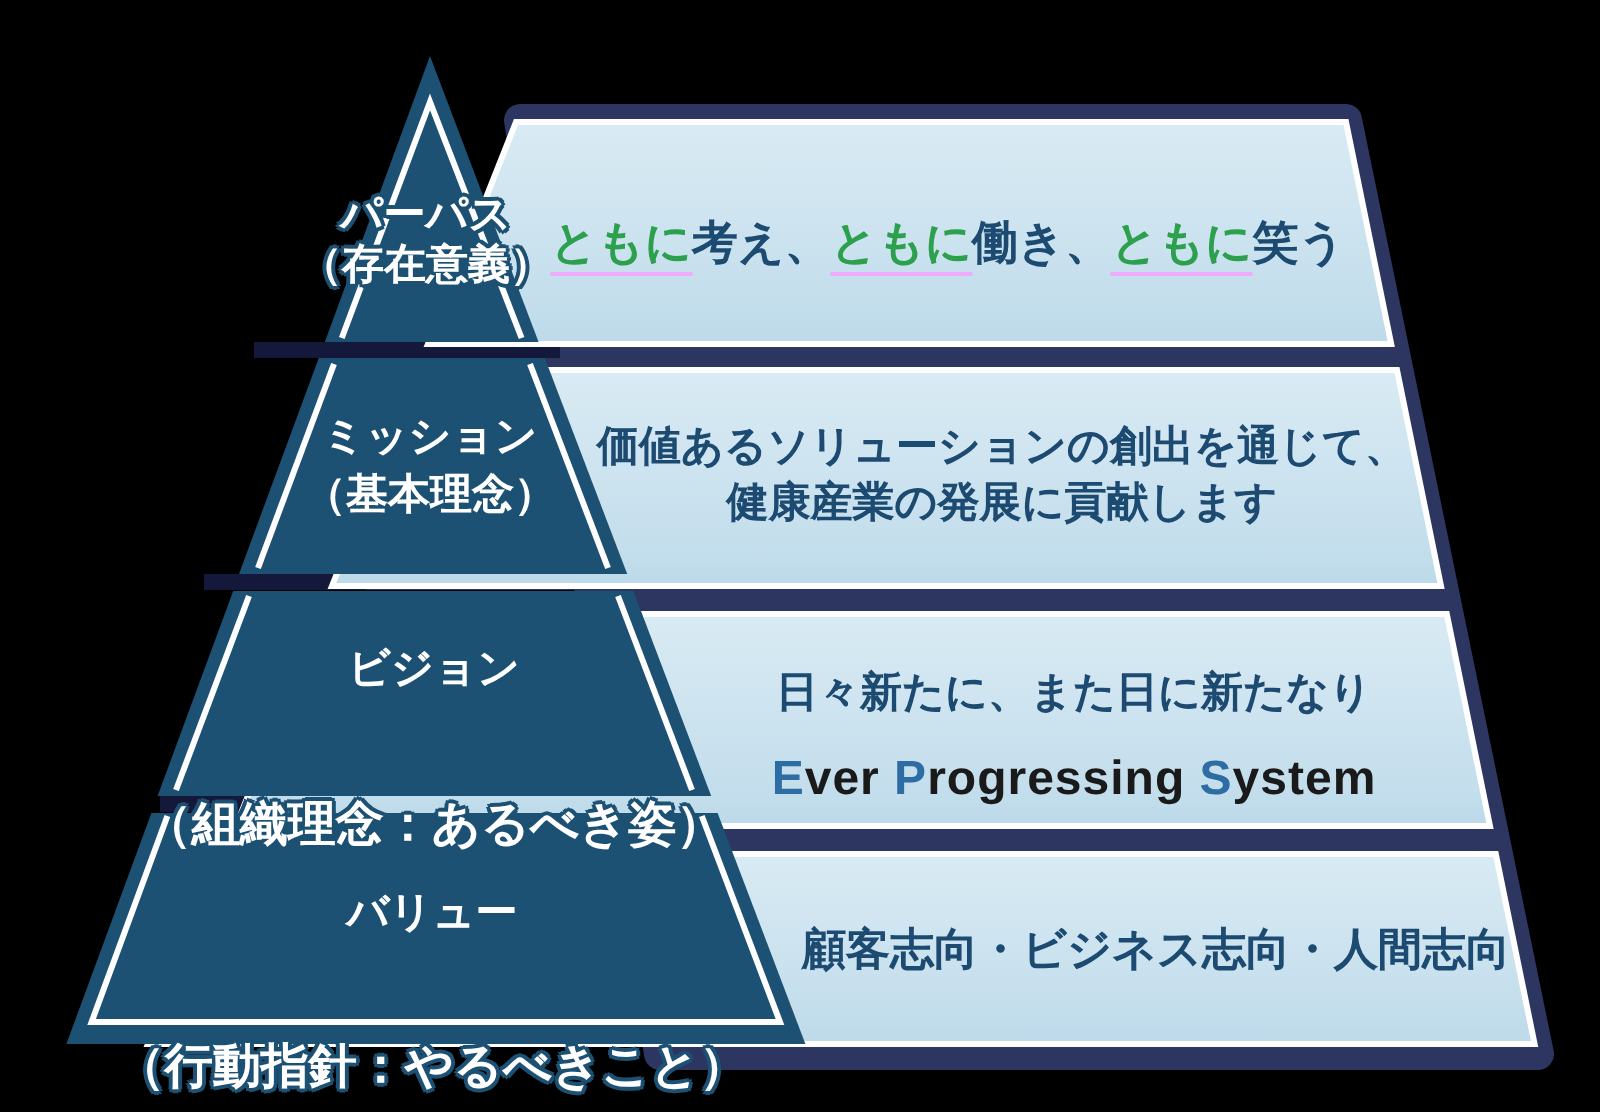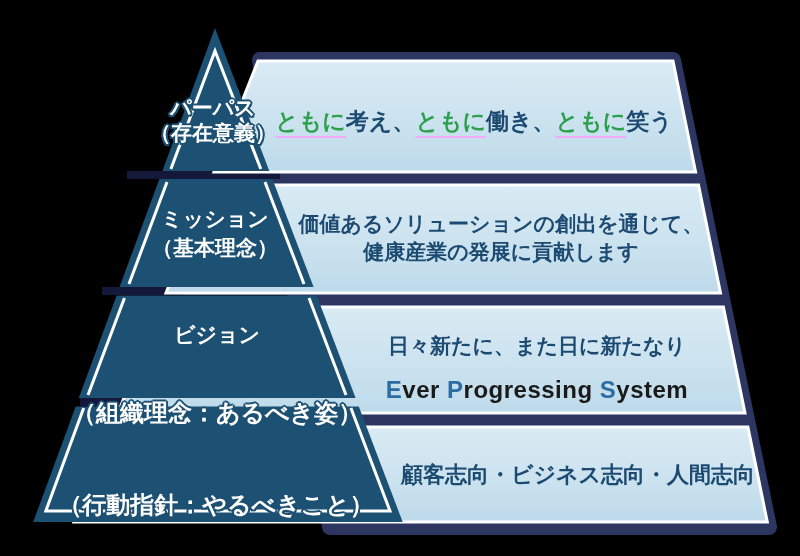--- a/index.html
+++ b/index.html
@@ -79,20 +79,21 @@
   </div>
   <div class="txt pyr-lbl" id="pyr-label-2">
     <div>ミッション</div>
     <div>（基本理念）</div>
   </div>
   <div class="txt pyr-lbl" id="pyr-label-3">
     <div>ビジョン</div>
     <div class="sub-small">（組織理念：あるべき姿）</div>
   </div>
   <div class="txt pyr-lbl" id="pyr-label-4">
+    <div>バリュー</div>
     <div class="sub-small">（行動指針：やるべきこと）</div>
   </div>
 
   <div class="txt panel-txt" id="panel1-text"><span class="seg-green">ともに</span><span class="seg-navy">考え、</span><span class="seg-green">ともに</span><span class="seg-navy">働き、</span><span class="seg-green">ともに</span><span class="seg-navy">笑う</span></div>
 
   <div class="txt panel-txt" id="panel2-text">
     <div>価値あるソリューションの創出を通じて、</div>
     <div>健康産業の発展に貢献します</div>
   </div>
 

